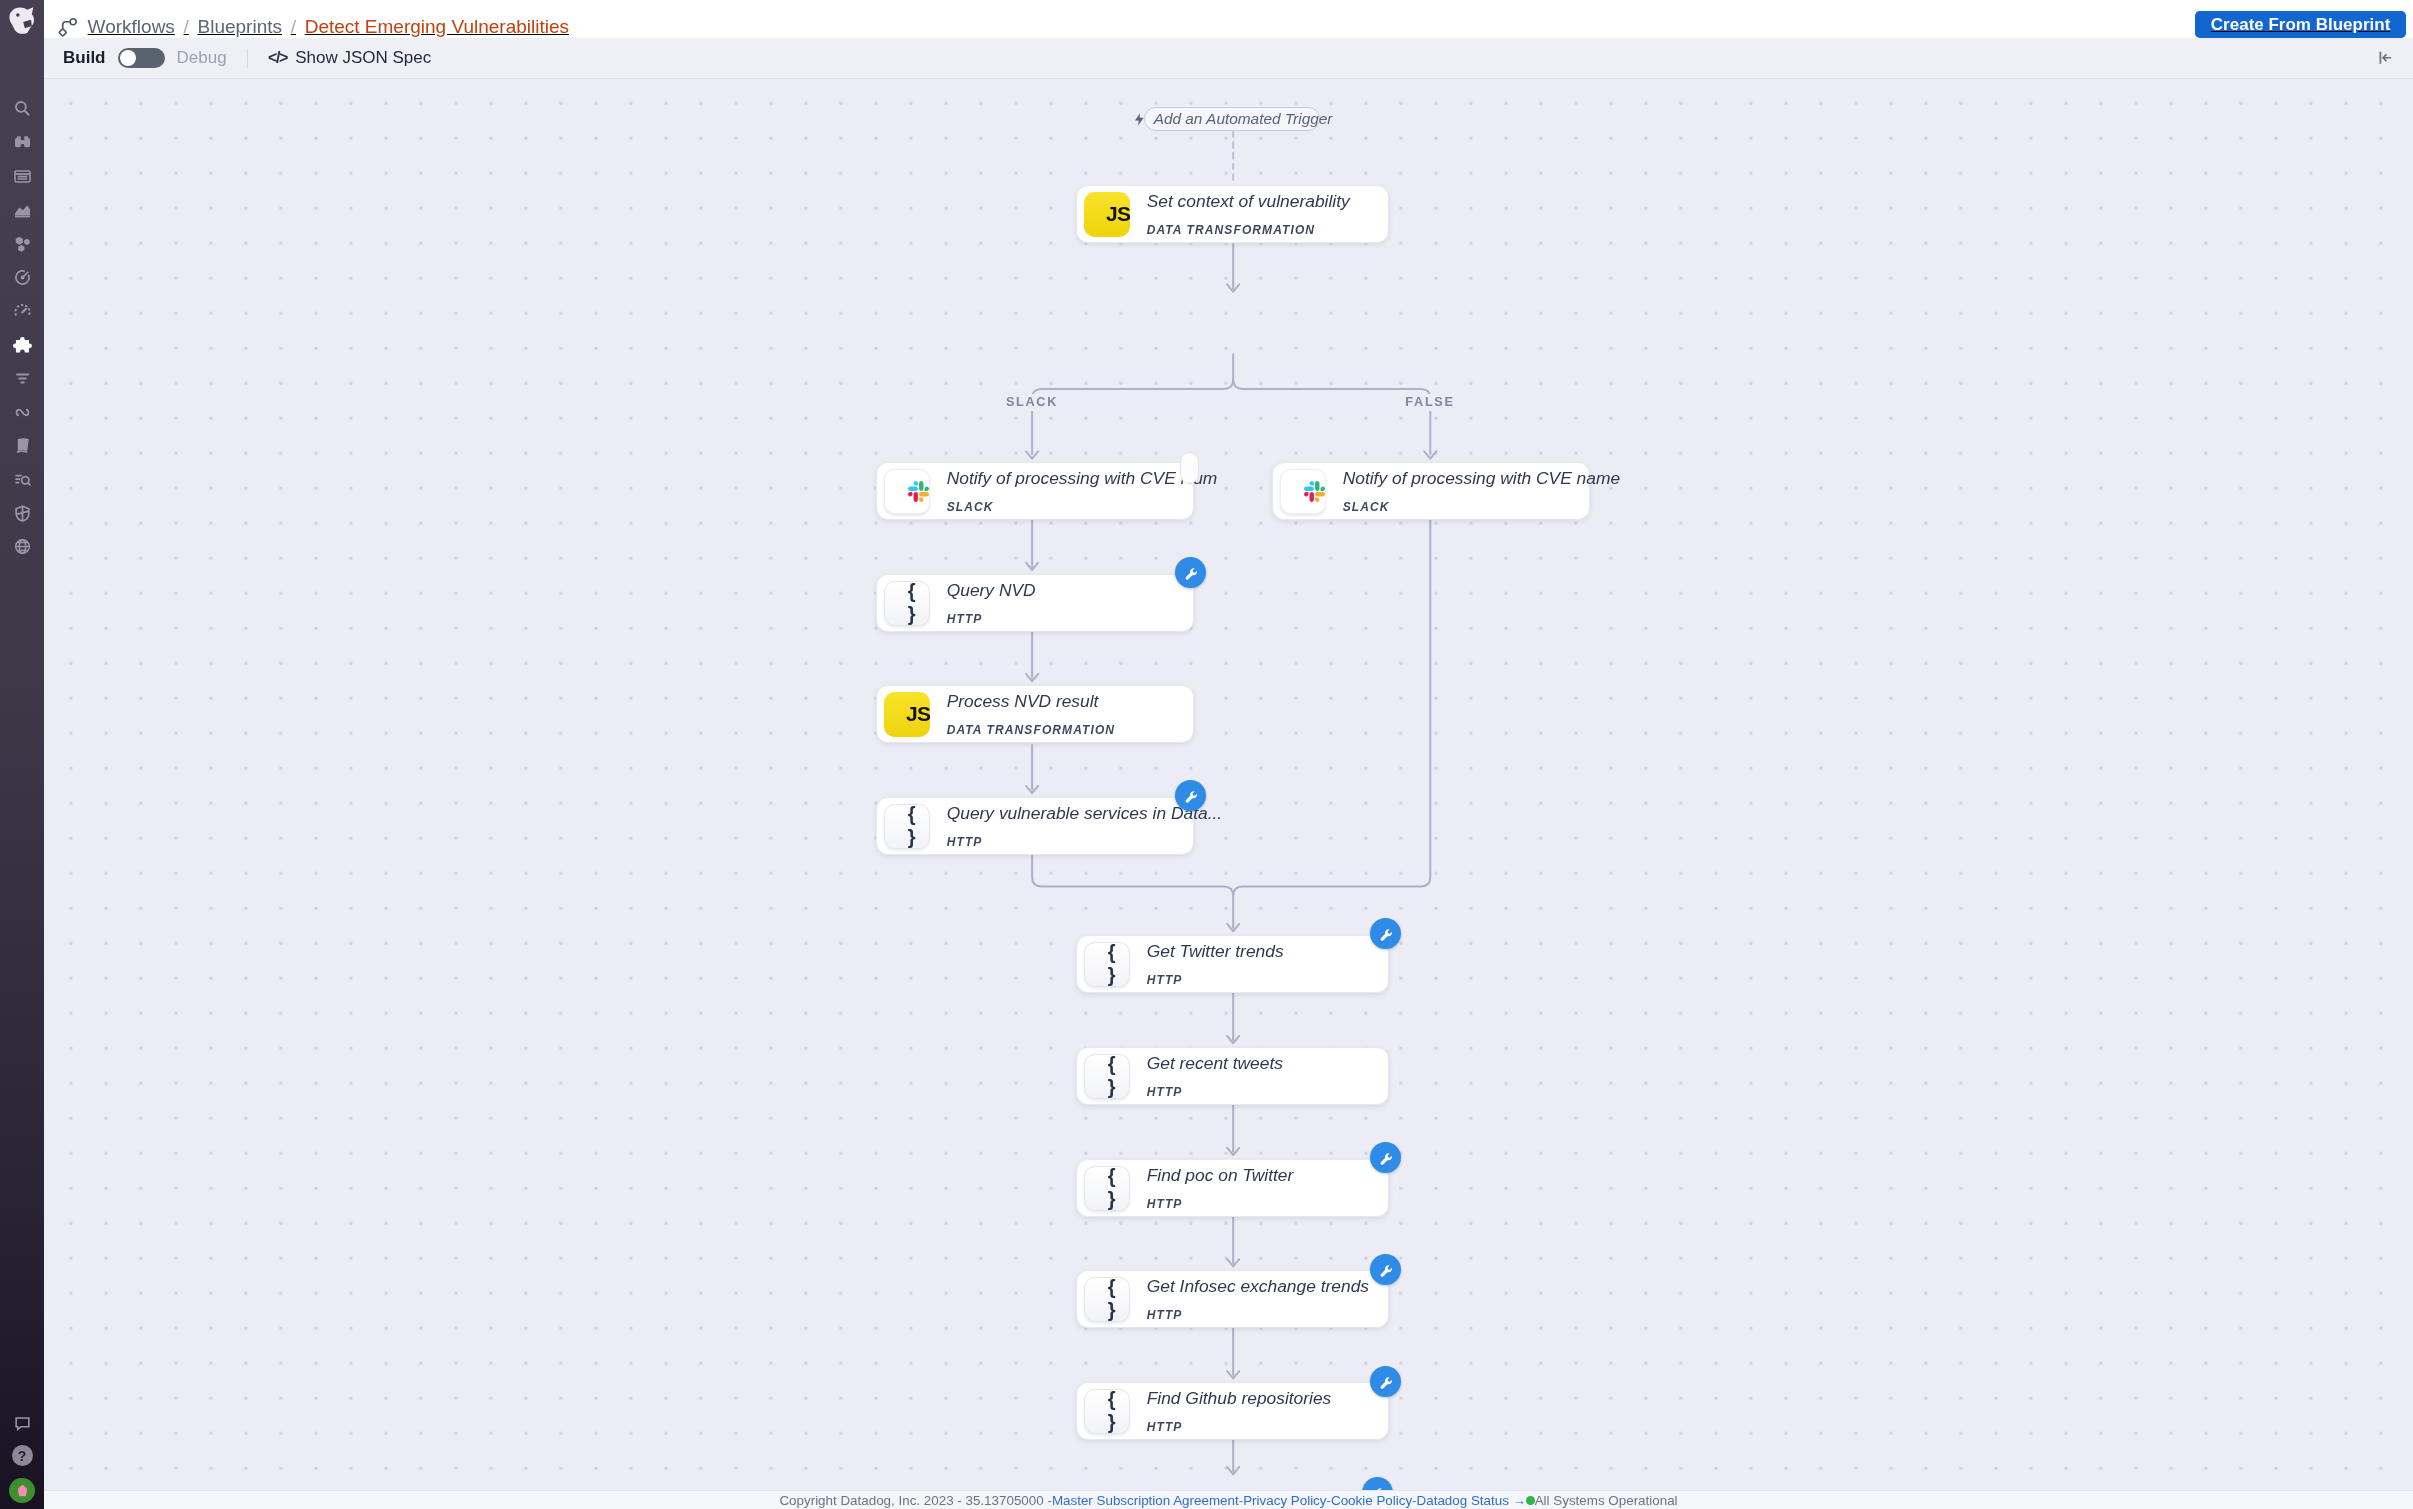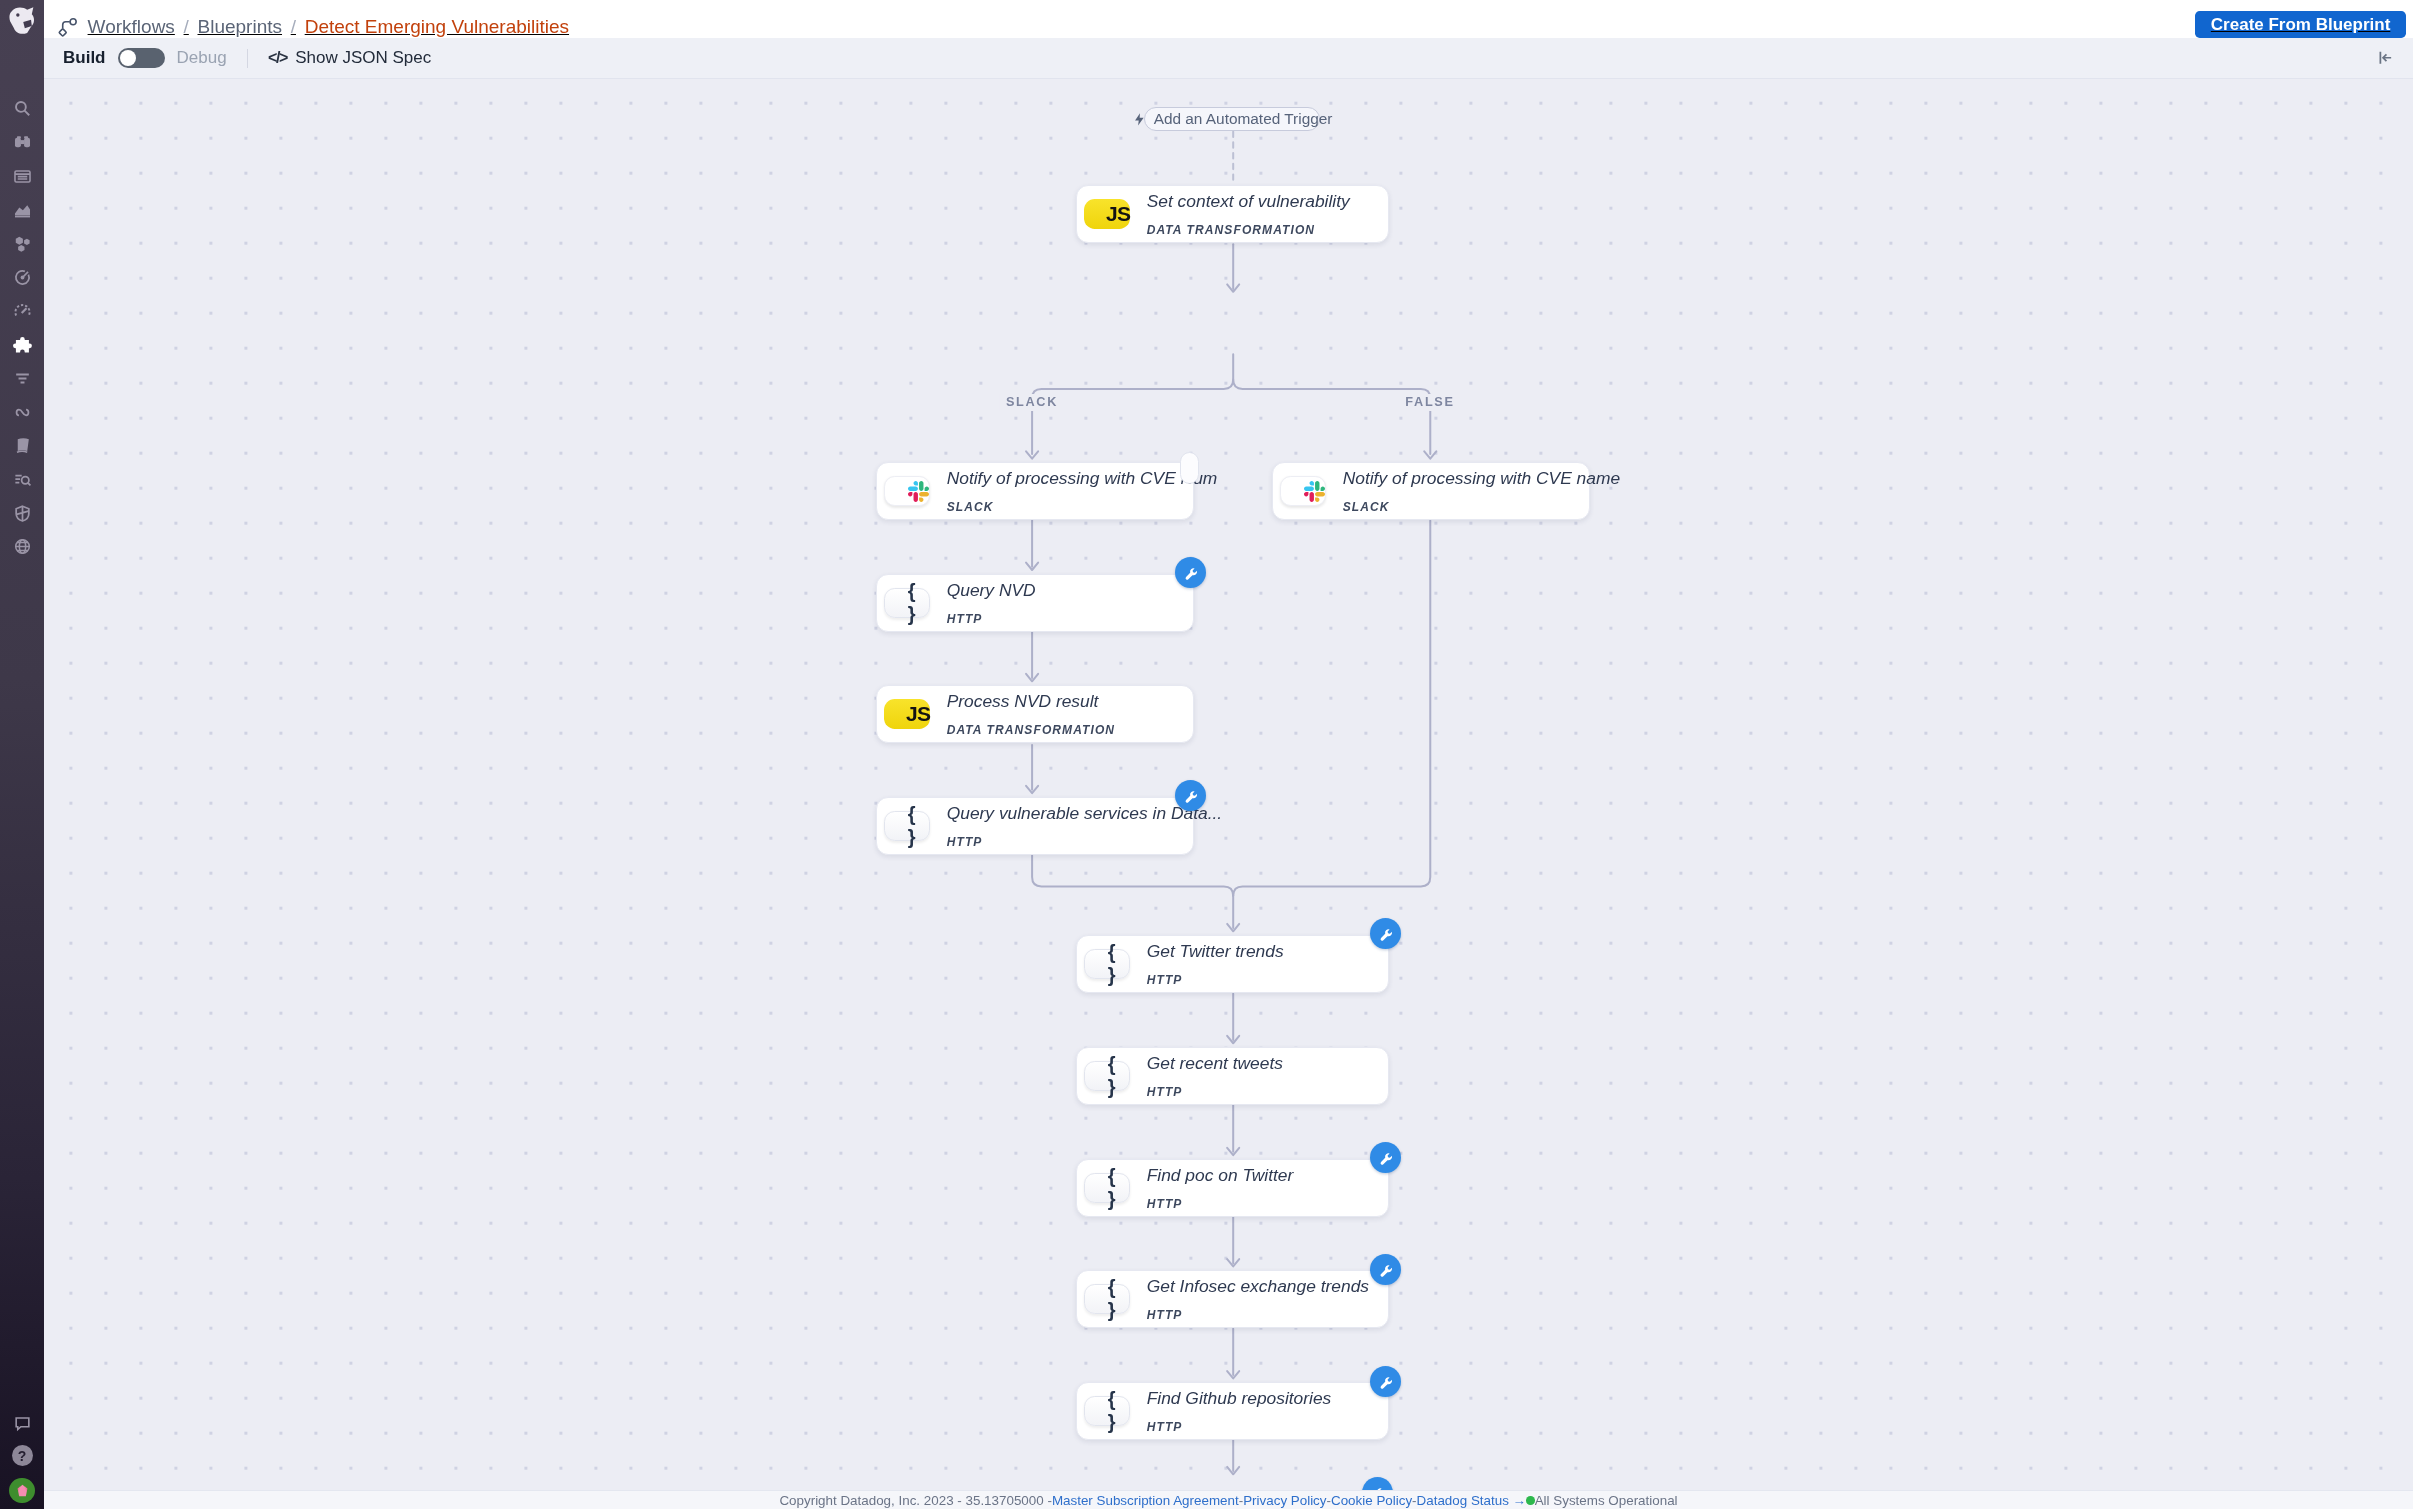--- a/index.html
+++ b/index.html
@@ -49,29 +49,29 @@
 
   
   .canvas { position:absolute; left:44px; top:79px; width:2369px; height:1411px; overflow:hidden;
     background-color:#ecedf4;
     background-image:radial-gradient(circle,#cfd2e3 1.7px, transparent 1.9px);
     background-size:35px 35px; background-position:9.4px 6.7px; }
   .edges { position:absolute; left:0; top:0; pointer-events:none; }
 
   .chip { position:absolute; left:1100px; top:28px; width:176px; height:24px; border-radius:12.7px;
     background:rgba(247,248,252,.8); border:1.3px solid #c7cbdc; display:flex; align-items:center;
-    justify-content:center; gap:7.4px; cursor:pointer; }
+    justify-content:center; gap:7.4px; cursor:pointer;font-style:italic; }
   .chip-label { font-size:15.4px; font-weight:500; color:#57637a; white-space:nowrap; }
   .bolt { color:#57637a; display:flex; }
 
   .node { position:absolute; height:58px; background:#fff; border:0.7px solid #e6e8f1; border-radius:12px;
     box-shadow:0 2px 5.4px rgba(42,48,84,.10); display:flex; align-items:center; padding:0 13.4px 0 6.7px;
     cursor:pointer; }
   .node.blue { background:#4266d8; border-color:#3c5fd0; box-shadow:0 2px 5.4px rgba(40,70,160,.25); }
-  .tile { width:46px; height:30px; border-radius:10.7px; flex:none; margin-right:17px;
+  .tile { width:46px; height:45px; border-radius:10.7px; flex:none; margin-right:17px;
     display:flex; align-items:center; justify-content:center;padding-left:23px; }
   .tile.js { background:linear-gradient(180deg,#f8e32b,#efd40c); color:#131313; font-weight:800; font-size:21px; letter-spacing:-0.7px; }
   .tile.braces { background:linear-gradient(180deg,#ffffff,#f2f3f7); border:0.7px solid #e2e5ee;
     box-shadow:0 1.3px 2.7px rgba(0,0,0,.07); color:#26344a; font-weight:700; font-size:20px; }
   .tile.slack { background:#fff; border:0.7px solid #edeef4; box-shadow:0 1.3px 2.7px rgba(0,0,0,.09); }
   .tile.check { background:linear-gradient(180deg,#8da4ee,#5a79e2); box-shadow:inset 0 -1.3px 2.7px rgba(0,0,30,.15); }
   .n-title { font-size:17.4px; line-height:20px; color:#2e3950; font-weight:500; white-space:nowrap;font-style:italic; }
   .n-type { font-size:12px; font-weight:700; letter-spacing:1.1px; color:#3d485e; margin-top:12px; white-space:nowrap;font-style:italic; }
   .node.blue .n-title { color:#ffffff; }
   .node.blue .n-type { color:#eef2ff; }

